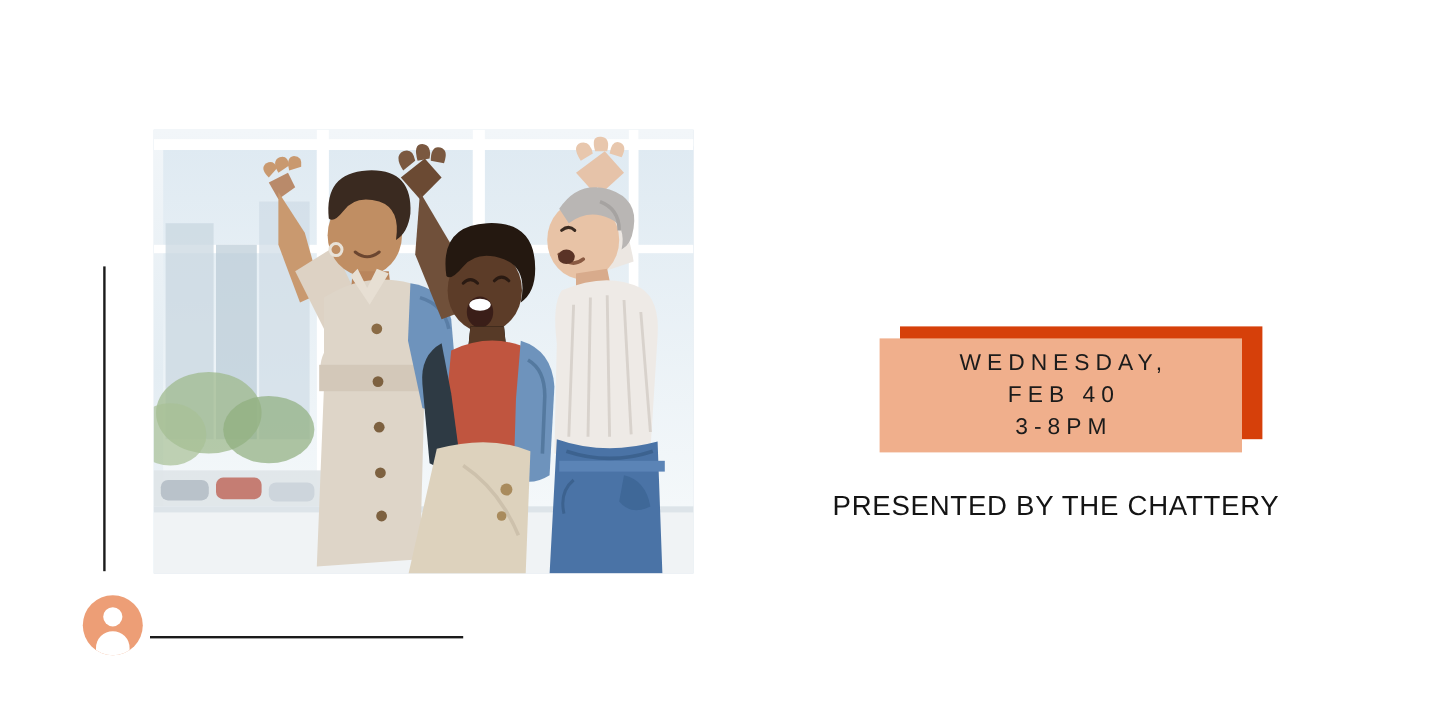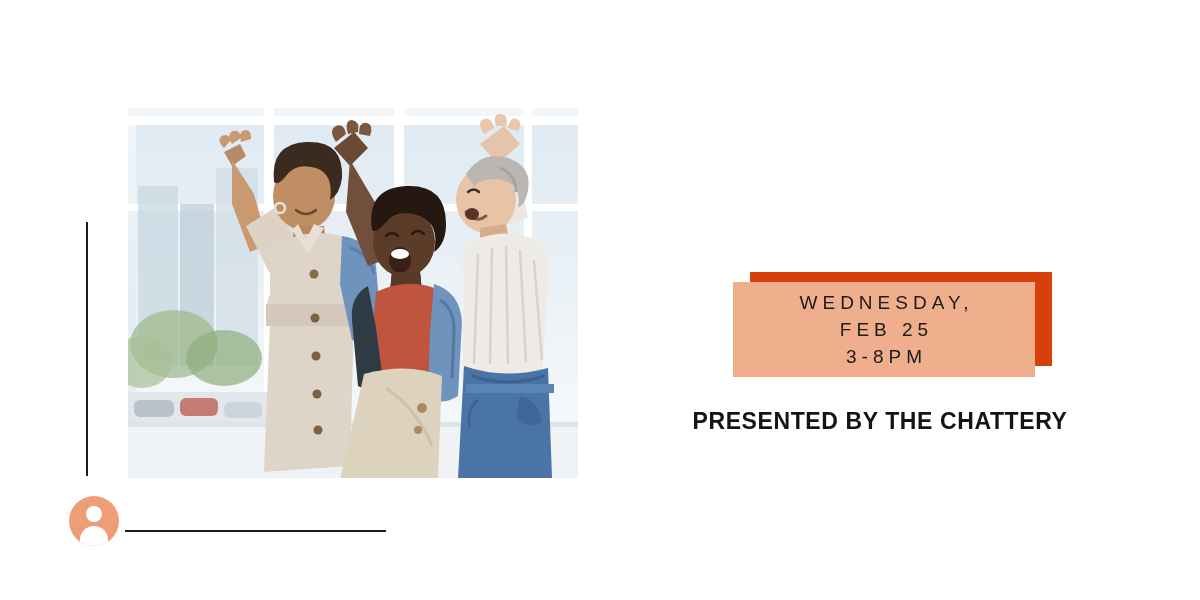--- a/index.html
+++ b/index.html
@@ -139,21 +139,21 @@
 
   
   .presenter {
     position: absolute;
     left: 640px;
     top: 406px;
     width: 480px;
     text-align: center;
     font-family: "Liberation Sans", sans-serif;
     font-size: 23px;
-    font-weight: 700;
+    font-weight: 400;
     letter-spacing: 0.6px;
     line-height: 30px;
     color: #141414;
   }
   .presenter .p2 { display: block; }
 </style>
 </head>
 <body>
 
 <div class="flyer">
@@ -318,21 +318,21 @@
           <path d="M350 292 q-12 10 -8 28" stroke="#3c628f" stroke-width="2.5" fill="none"></path>
         </g>
       </g>
     </svg>
   </div>
 
 
   <div class="date-shadow"></div>
   <div class="date-box">
     <div class="date-line">WEDNESDAY,</div>
-    <div class="date-line">FEB 25</div>
+    <div class="date-line">FEB 40</div>
     <div class="date-line">3-8PM</div>
   </div>
 
   <div class="presenter">
     <span>PRESENTED BY THE CHATTERY</span>
   </div>
 
 </div>
 
 </body></html>

